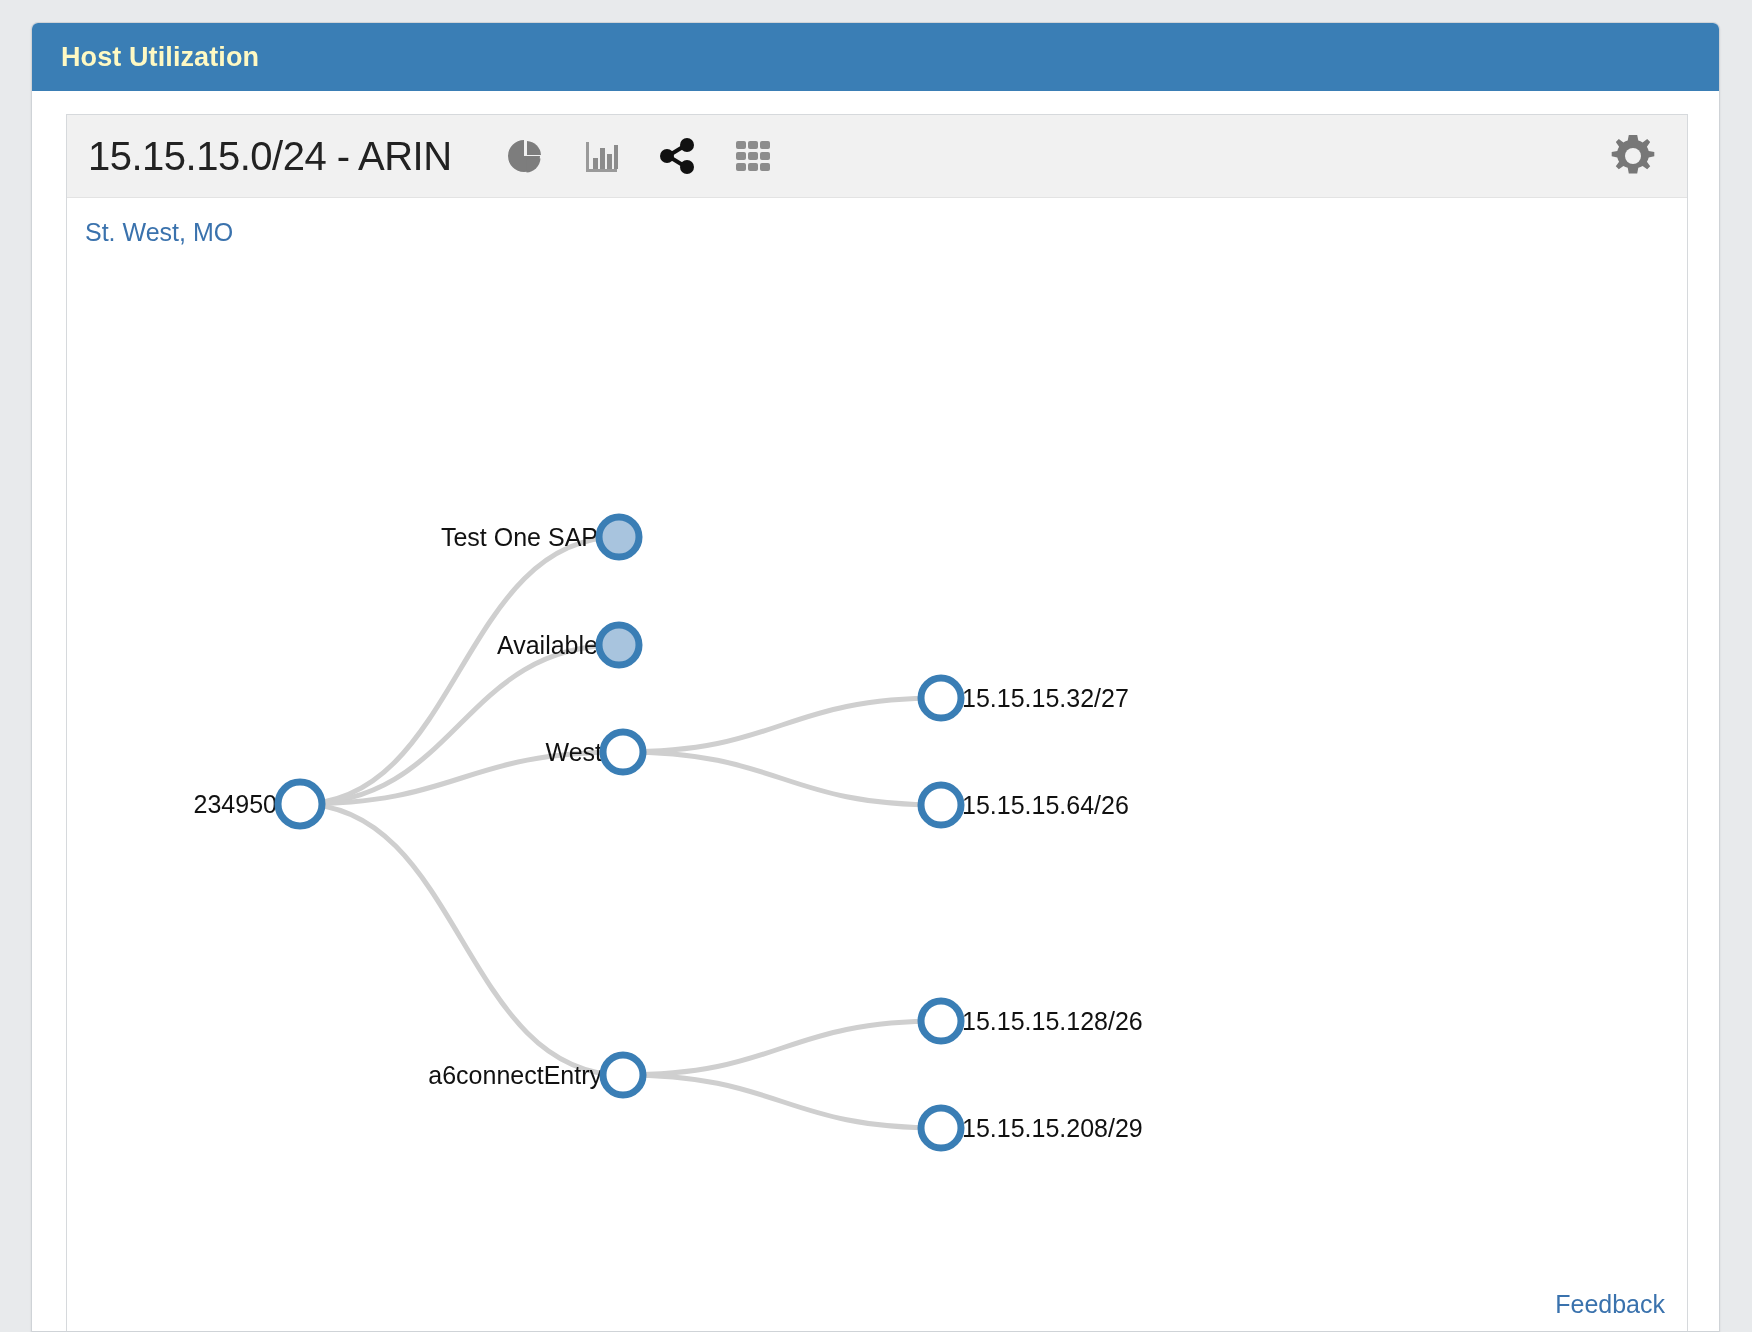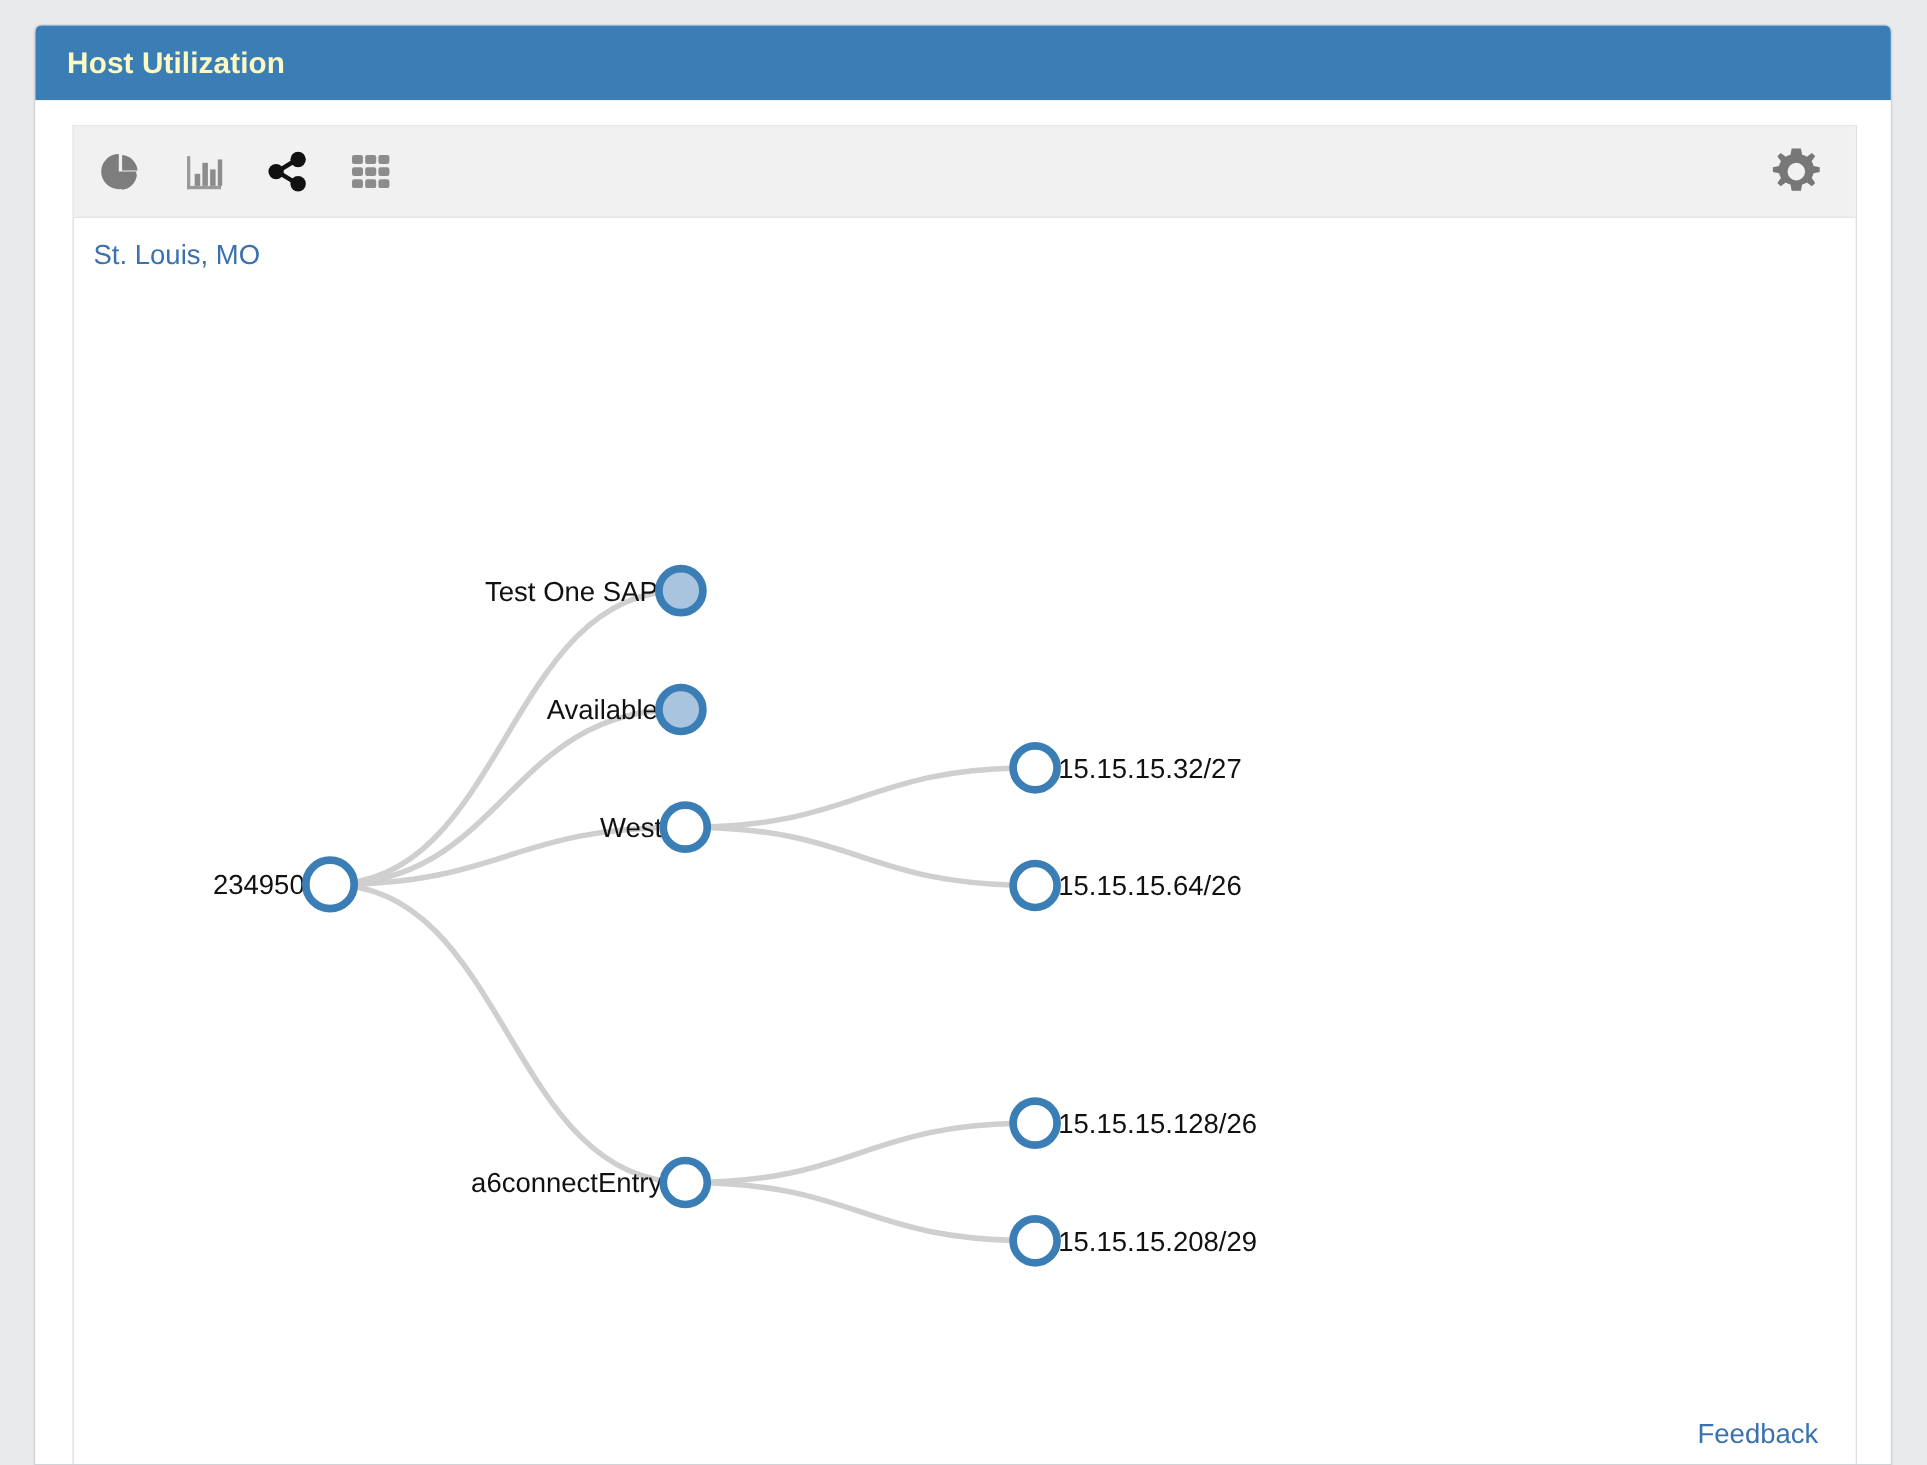--- a/index.html
+++ b/index.html
@@ -117,21 +117,21 @@
 
   .node-label {
     font-family: "Liberation Sans", sans-serif;
     font-size: 25px;
     fill: #111111;
   }
 
   
   .feedback-row {
     position: absolute;
-    right: 34px;
+    right: 22px;
     bottom: 14px;
   }
   .feedback-link {
     font-size: 25px;
     color: #3a72ad;
     text-decoration: none;
     cursor: pointer;
   }
 </style>
 </head>
@@ -139,20 +139,21 @@
 
 <div class="panel">
 
   <div class="panel-header">
     <span class="panel-header-title">Host Utilization</span>
   </div>
 
   <div class="card">
 
     <div class="card-toolbar">
+      <span class="card-title">15.15.15.0/24 - ARIN</span>
 
       <span class="toolbar-icons">
 
         <span class="tb-icon" title="Pie Chart">
           <svg width="40" height="40" viewBox="0 0 40 40" aria-hidden="true">
             <path d="M19 4 A16 16 0 1 0 35 20 L19 20 Z" fill="#7d7d7d"></path>
             <path d="M22 5 A15 15 0 0 1 36 19 L22 19 Z" fill="#7d7d7d"></path>
             <path d="M21.5 22.5 L35.5 22.5 A15 15 0 0 1 21.5 36.5 Z" fill="#7d7d7d"></path>
           </svg>
         </span>
@@ -200,21 +201,21 @@
       <span class="gear-wrap" title="Settings">
         <svg width="50" height="50" viewBox="0 0 50 50" aria-hidden="true">
           <g fill="#777777">
             <path d="M25 4 l4.2 0 1.1 5.6 a16 16 0 0 1 4.3 1.8 l4.6-3.3 3 3 -3.3 4.6 a16 16 0 0 1 1.8 4.3 l5.6 1.1 0 4.2 -5.6 1.1 a16 16 0 0 1 -1.8 4.3 l3.3 4.6 -3 3 -4.6-3.3 a16 16 0 0 1 -4.3 1.8 l-1.1 5.6 -4.2 0 -4.2 0 -1.1-5.6 a16 16 0 0 1 -4.3-1.8 l-4.6 3.3 -3-3 3.3-4.6 a16 16 0 0 1 -1.8-4.3 l-5.6-1.1 0-4.2 5.6-1.1 a16 16 0 0 1 1.8-4.3 l-3.3-4.6 3-3 4.6 3.3 a16 16 0 0 1 4.3-1.8 l1.1-5.6 z"></path>
             <circle cx="25" cy="25" r="8" fill="#f1f1f1"></circle>
           </g>
         </svg>
       </span>
     </div>
 
-    <div class="card-subtitle">St. Louis, MO</div>
+    <div class="card-subtitle">St. West, MO</div>
 
     <div class="graph-area">
       <svg class="graph-svg" id="tree-svg" width="1620" height="1030" viewBox="0 0 1620 1030">
         <g id="links-group">
             <path d="M233,565 C392.5,565 392.5,298 552,298" fill="none" stroke="#cfcfcf" stroke-width="5"></path>
             <path d="M233,565 C392.5,565 392.5,406 552,406" fill="none" stroke="#cfcfcf" stroke-width="5"></path>
             <path d="M233,565 C394.5,565 394.5,513 556,513" fill="none" stroke="#cfcfcf" stroke-width="5"></path>
             <path d="M233,565 C394.5,565 394.5,836 556,836" fill="none" stroke="#cfcfcf" stroke-width="5"></path>
             <path d="M556,513 C715,513 715,459 874,459" fill="none" stroke="#cfcfcf" stroke-width="5"></path>
             <path d="M556,513 C715,513 715,566 874,566" fill="none" stroke="#cfcfcf" stroke-width="5"></path>

